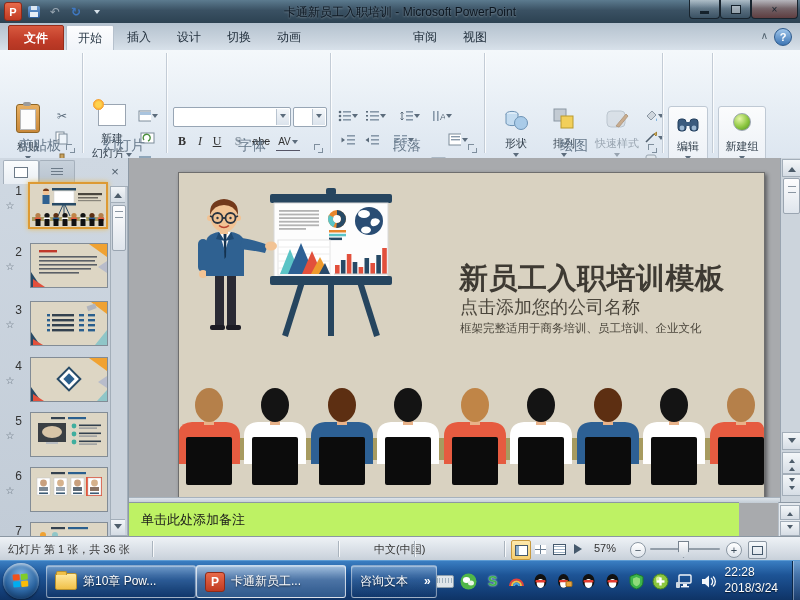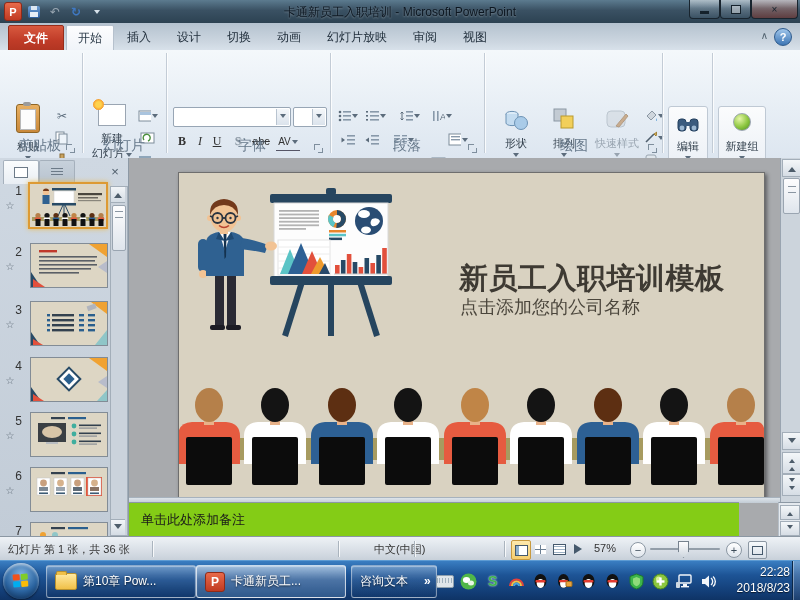--- a/index.html
+++ b/index.html
@@ -91,21 +91,21 @@
   #editor{left:129px;top:0;width:651px;height:339px;background:#a8aaad;overflow:hidden;}
   #slide{left:49px;top:14px;width:585px;height:327px;background:#d9d2c1;border:1px solid #6e6e6e;box-shadow:2px 2px 4px rgba(0,0,0,.45);}
   #slide-title{left:280px;top:86px;width:300px;font-size:29px;font-weight:bold;color:#3e3a33;letter-spacing:.5px;white-space:nowrap;}
   #slide-subtitle{left:281px;top:122px;font-size:18px;color:#4b463c;white-space:nowrap;}
   #slide-caption{left:281px;top:148px;font-size:11.5px;color:#4b463c;white-space:nowrap;}
   #vscroll{left:780px;top:0;width:20px;height:345px;background:#ccd4dc;border-left:1px solid #99a4b0;}
   .vsbtn{position:absolute;left:1px;width:17px;height:16px;background:linear-gradient(#f4f7f9,#d6dde5);border:1px solid #a3aeb9;
     display:flex;align-items:center;justify-content:center;flex-direction:column;}
   
   #splitter{left:129px;top:339px;width:651px;height:5px;background:linear-gradient(#dde4ea,#c2cbd4);border-top:1px solid #a7b2bd;}
-  #notes{left:129px;top:344px;width:594px;height:34px;background:#84cc16;border-top:1px solid #8c98a4;padding:8px;}
+  #notes{left:129px;top:344px;width:594px;height:34px;background:#bef264;border-top:1px solid #8c98a4;padding:8px;}
   #notes-text{left:12px;top:8px;font-size:13px;color:#1a1a1a;}
   #notes-scroll{left:778px;top:344px;width:22px;height:34px;background:#e4e9ee;border-top:1px solid #8c98a4;border-left:1px solid #b6bfc8;}
   
   #statusbar{left:0;top:536px;width:800px;height:24px;background:linear-gradient(#eef2f6,#d3dae2 70%,#c6cfd8);
     border-top:1px solid #8b97a3;font-size:11px;color:#333;}
   .sdiv{position:absolute;top:4px;width:1px;height:16px;background:#aab4be;box-shadow:1px 0 0 rgba(255,255,255,.8);}
   .sitem{position:absolute;top:5px;white-space:nowrap;}
   .viewbtn{position:absolute;top:3px;width:18px;height:18px;display:flex;align-items:center;justify-content:center;border-radius:2px;}
   .viewbtn.on{background:linear-gradient(#fde9ad,#f6ce6f);border:1px solid #c89a3f;}
   .vb-normal{width:11px;height:9px;border:1px solid #45596c;position:relative;background:#fff;}
@@ -140,21 +140,21 @@
   .taskbtn.active{background:linear-gradient(rgba(255,255,255,.55),rgba(255,255,255,.22) 45%,rgba(120,170,215,.30));
     border-color:rgba(255,255,255,.7);}
   .folder-ic{width:20px;height:15px;background:linear-gradient(#ffe9a0,#f0c048);border:1px solid #b8912f;border-radius:2px;position:relative;flex:0 0 auto;}
   .folder-ic:before{content:"";position:absolute;left:0;top:-3px;width:9px;height:3px;background:#f0c048;border:1px solid #b8912f;border-bottom:none;border-radius:2px 2px 0 0;}
   .ppt-ic{width:18px;height:18px;border-radius:3px;background:linear-gradient(#e86a4a,#c03a22);border:1px solid #8f2a18;
     color:#fff;font-weight:bold;font-size:12px;display:flex;align-items:center;justify-content:center;flex:0 0 auto;text-shadow:none;}
   .tray{position:absolute;top:0;height:40px;display:flex;align-items:center;color:#fff;}
   .tray-ic{width:18px;height:18px;margin:0 3px;display:flex;align-items:center;justify-content:center;flex:0 0 auto;}
   .kbd-ic{width:18px;height:11px;background:#dfe5ea;border:1px solid #8fa0ae;border-radius:2px;
     background-image:repeating-linear-gradient(90deg,#9fb0bd 0 1px,transparent 1px 3px);background-size:14px 5px;background-position:2px 2px;background-repeat:repeat-x;}
-  .clock{position:absolute;right:10px;top:3px;text-align:right;color:#fff;text-shadow:0 1px 1px rgba(0,0,0,.6);line-height:16px;}
+  .clock{position:absolute;right:22px;top:3px;color:#fff;text-shadow:0 1px 1px rgba(0,0,0,.6);line-height:16px;}
   .clock .t{font-size:12px;}
   .clock .d{font-size:12px;}
   .showdesk{position:absolute;right:0;top:0;width:7px;height:40px;border-left:1px solid #0b2747;
     background:linear-gradient(rgba(255,255,255,.25),rgba(255,255,255,.05));box-shadow:inset 1px 0 0 rgba(255,255,255,.35);}
 </style>
 </head>
 <body>
 
 <div id="screen">
 
@@ -190,21 +190,20 @@
     </div>
   </div>
 
   <div class="abs" id="tabrow">
     <div class="rtab file" style="left:8px;width:54px;">文件</div>
     <div class="rtab sel" style="left:66px;width:46px;text-align:center;">开始</div>
     <div class="rtab" style="left:116px;width:46px;">插入</div>
     <div class="rtab" style="left:166px;width:46px;">设计</div>
     <div class="rtab" style="left:216px;width:46px;">切换</div>
     <div class="rtab" style="left:266px;width:46px;">动画</div>
-    <div class="rtab" style="left:316px;width:82px;">幻灯片放映</div>
     <div class="rtab" style="left:402px;width:46px;">审阅</div>
     <div class="rtab" style="left:452px;width:46px;">视图</div>
     <div class="abs collapsebtn" style="right:32px;top:7px;">∧</div>
     <div class="abs helpbtn" style="right:8px;top:5px;">?</div>
   </div>
 
   <div class="abs" id="ribbon">
 
     <div class="bigbtn" style="left:8px;width:40px;">
       <div class="clipboard-ic"></div>
@@ -848,20 +847,21 @@
             <g>
                 <path d="M531 291 L531 263 Q531 250 545 249 L579 249 Q586 250 586 263 L586 291 Z" fill="#e65b40"></path>
                 <rect x="557" y="244" width="10" height="8" fill="#e8b289"></rect>
                 <ellipse cx="562" cy="232" rx="14" ry="17" fill="#b5804a"></ellipse>
                 <rect x="539" y="264" width="46" height="48" rx="2" fill="#0c0c0c"></rect>
               </g>
           </g>
         </svg>
         <div class="abs" id="slide-title">新员工入职培训模板</div>
         <div class="abs" id="slide-subtitle">点击添加您的公司名称</div>
+        <div class="abs" id="slide-caption">框架完整适用于商务培训、员工培训、企业文化</div>
       </div>
     </div>
 
     <div class="abs" id="vscroll">
       <div class="vsbtn" style="top:1px;">
           <div class="tri-u"></div>
         </div>
       <div class="sthumb" style="left:2px;width:15px;top:20px;height:34px;">
           <div class="grip"></div>
         </div>
@@ -1020,18 +1020,18 @@
         <svg width="16" height="15">
             <polygon points="1,5 4,5 8,1.5 8,13.5 4,10 1,10" fill="#f2f6fa"></polygon>
             <path d="M10 4 A4.5 4.5 0 0 1 10 11" fill="none" stroke="#f2f6fa" stroke-width="1.4"></path>
             <path d="M12 2.5 A6.5 6.5 0 0 1 12 12.5" fill="none" stroke="#f2f6fa" stroke-width="1.4"></path>
           </svg>
       </div>
     </div>
 
     <div class="clock">
       <div class="t">22:28</div>
-      <div class="d">2018/8/23</div>
+      <div class="d">2018/3/24</div>
     </div>
     <div class="showdesk"></div>
   </div>
 
 </div>
 
 </body></html>

